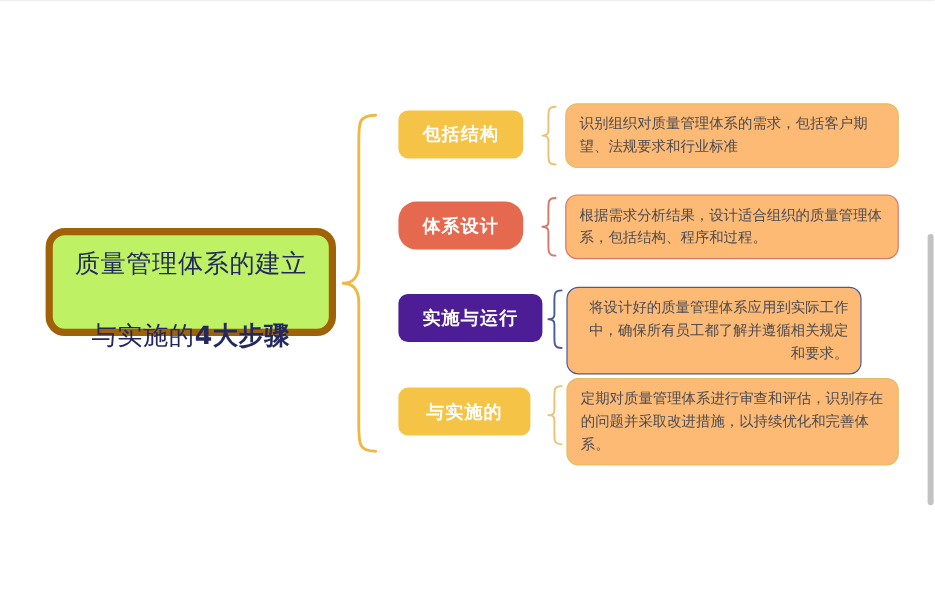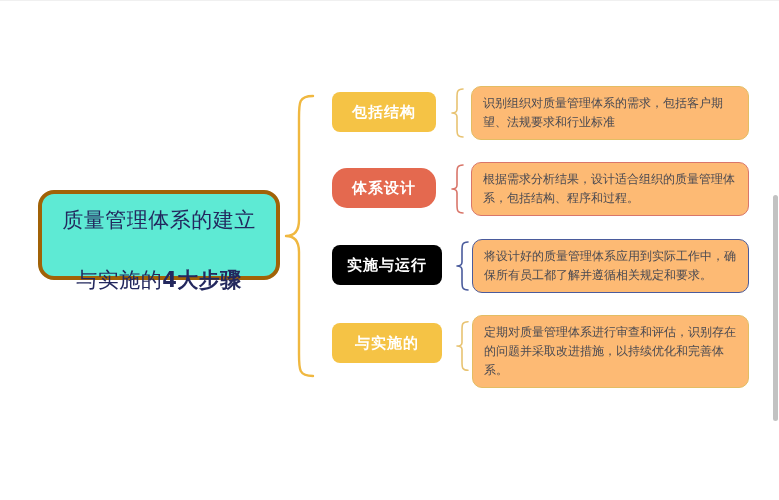--- a/index.html
+++ b/index.html
@@ -25,23 +25,23 @@
   }
 
   
   #title-box {
     position: absolute;
     left: 38px;
     top: 190px;
     width: 242px;
     height: 90px;
     box-sizing: border-box;
-    border: 4px solid #a16207;
+    border: 6px solid #a16207;
     border-radius: 16px;
-    background: #5eead4;
+    background: #bef264;
     display: flex;
     align-items: center;
     justify-content: center;
     text-align: center;
   }
   #title-text {
     color: #23285e;
     font-size: 21px;
     line-height: 30px;
     letter-spacing: 0.5px;
@@ -150,27 +150,27 @@
     <div class="node" style="width:104px; background:#e4694f;border-radius:15px;">
       <span>体系设计</span>
     </div>
     <svg class="small-brace" style="left:118px; top:-5px;" viewBox="0 0 16 52" preserveAspectRatio="none">
       <path d="M13 2 C7 2, 7 5, 7 11 L7 22 C7 25, 5 26, 2 26 C5 26, 7 27, 7 30 L7 41 C7 47, 7 50, 13 50" fill="none" stroke="#d9766a" stroke-width="1.6" stroke-linecap="round" stroke-linejoin="round"></path>
     </svg>
     <div class="desc" style="left:139px; top:-6px; width:278px; border-color:#d9766a;">根据需求分析结果，设计适合组织的质量管理体系，包括结构、程序和过程。</div>
   </div>
 
   <div class="row" id="row-2" style="top:245px;">
-    <div class="node" style="width:110px; background:#000000;">
+    <div class="node" style="width:120px; background:#4c1d95;">
       <span>实施与运行</span>
     </div>
     <svg class="small-brace" style="left:123px; top:-5px;" viewBox="0 0 16 52" preserveAspectRatio="none">
       <path d="M13 2 C7 2, 7 5, 7 11 L7 22 C7 25, 5 26, 2 26 C5 26, 7 27, 7 30 L7 41 C7 47, 7 50, 13 50" fill="none" stroke="#4a5b9c" stroke-width="1.6" stroke-linecap="round" stroke-linejoin="round"></path>
     </svg>
-    <div class="desc" style="left:140px; top:-6px; width:277px; border-color:#4a5b9c;">将设计好的质量管理体系应用到实际工作中，确保所有员工都了解并遵循相关规定和要求。</div>
+    <div class="desc" style="left:140px; top:-6px; width:246px; border-color:#4a5b9c;text-align:right;">将设计好的质量管理体系应用到实际工作中，确保所有员工都了解并遵循相关规定和要求。</div>
   </div>
 
   <div class="row" id="row-3" style="top:323px;">
     <div class="node" style="width:110px; background:#f5c345;">
       <span>与实施的</span>
     </div>
     <svg class="small-brace" style="left:123px; top:-3px;" viewBox="0 0 16 58" preserveAspectRatio="none">
       <path d="M13 2 C7 2, 7 5, 7 12 L7 25 C7 28, 5 29, 2 29 C5 29, 7 30, 7 33 L7 46 C7 53, 7 56, 13 56" fill="none" stroke="#e8c372" stroke-width="1.6" stroke-linecap="round" stroke-linejoin="round"></path>
     </svg>
     <div class="desc" style="left:140px; top:-8px; width:277px; border-color:#e3bd63;">定期对质量管理体系进行审查和评估，识别存在的问题并采取改进措施，以持续优化和完善体系。</div>

